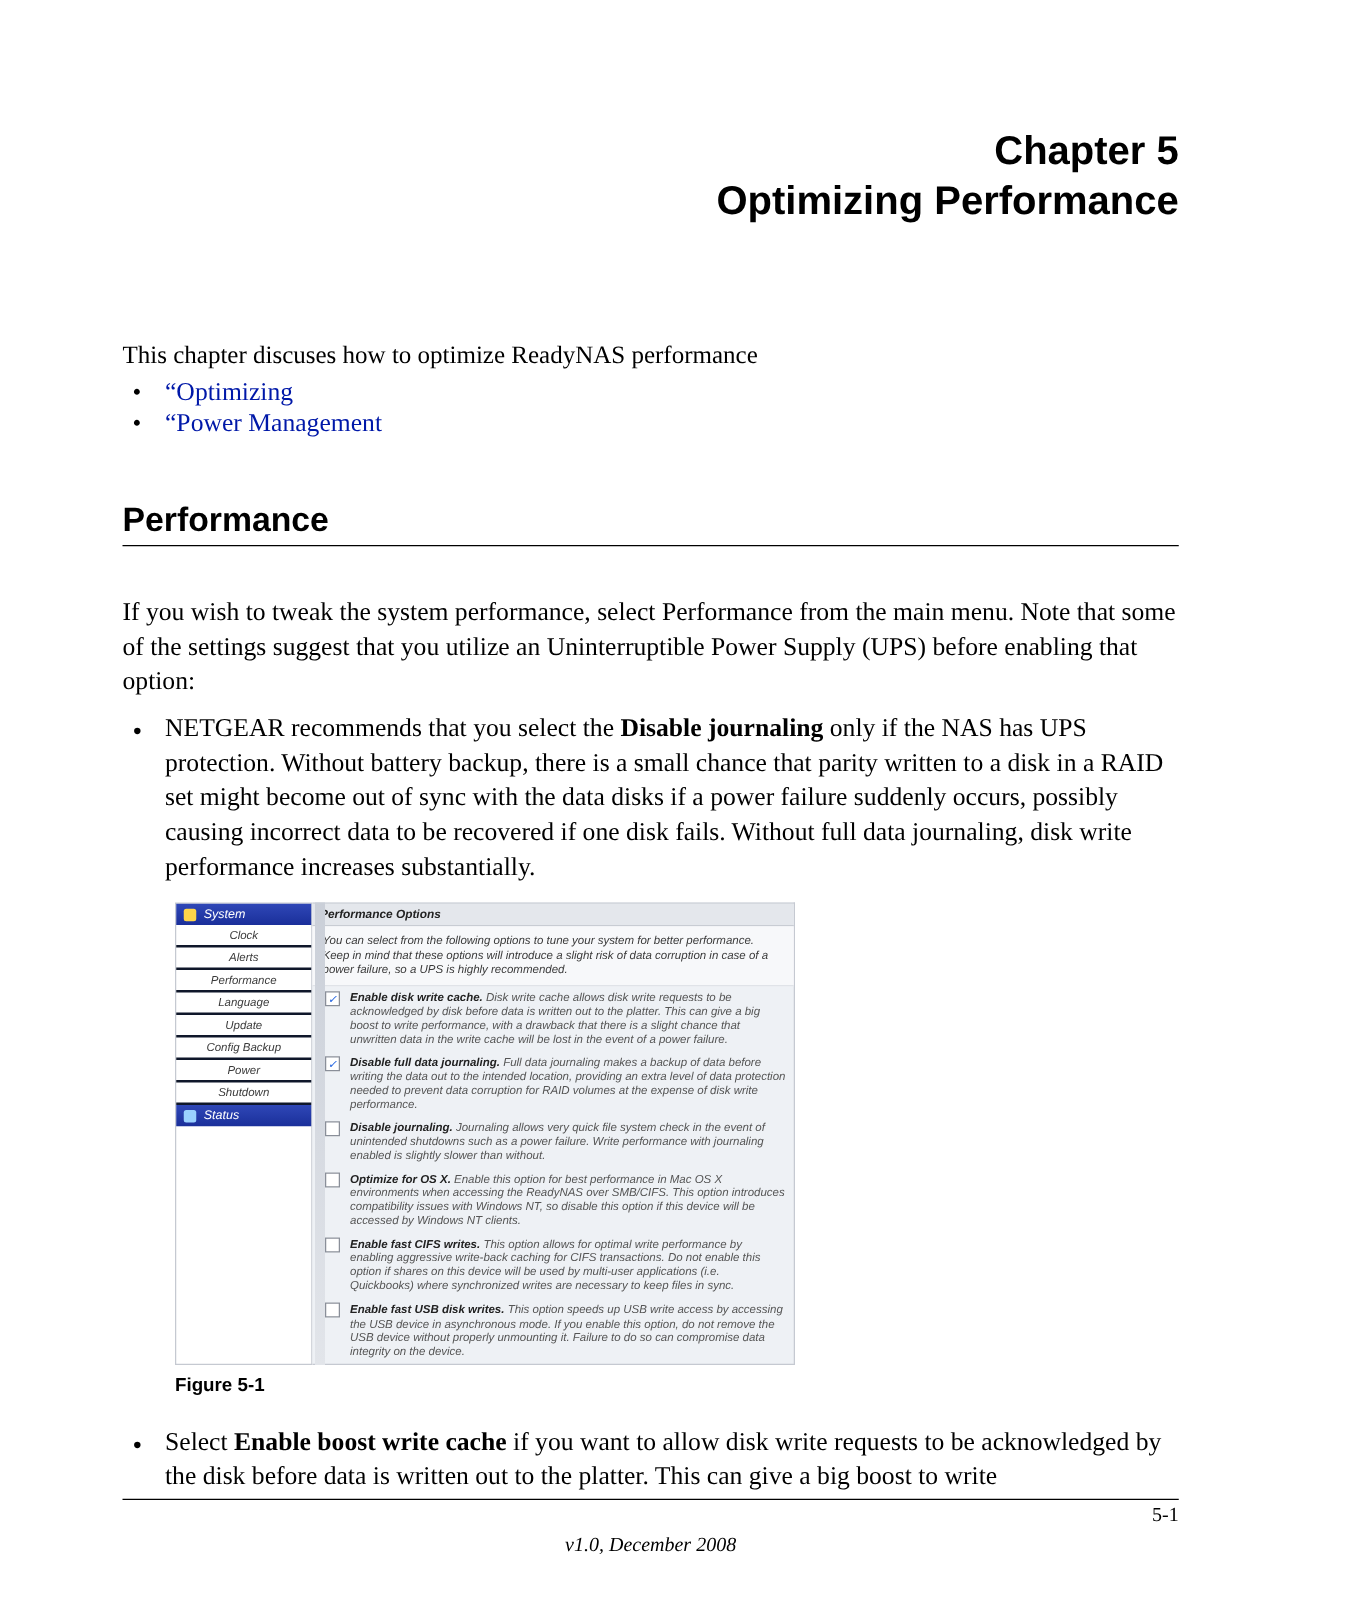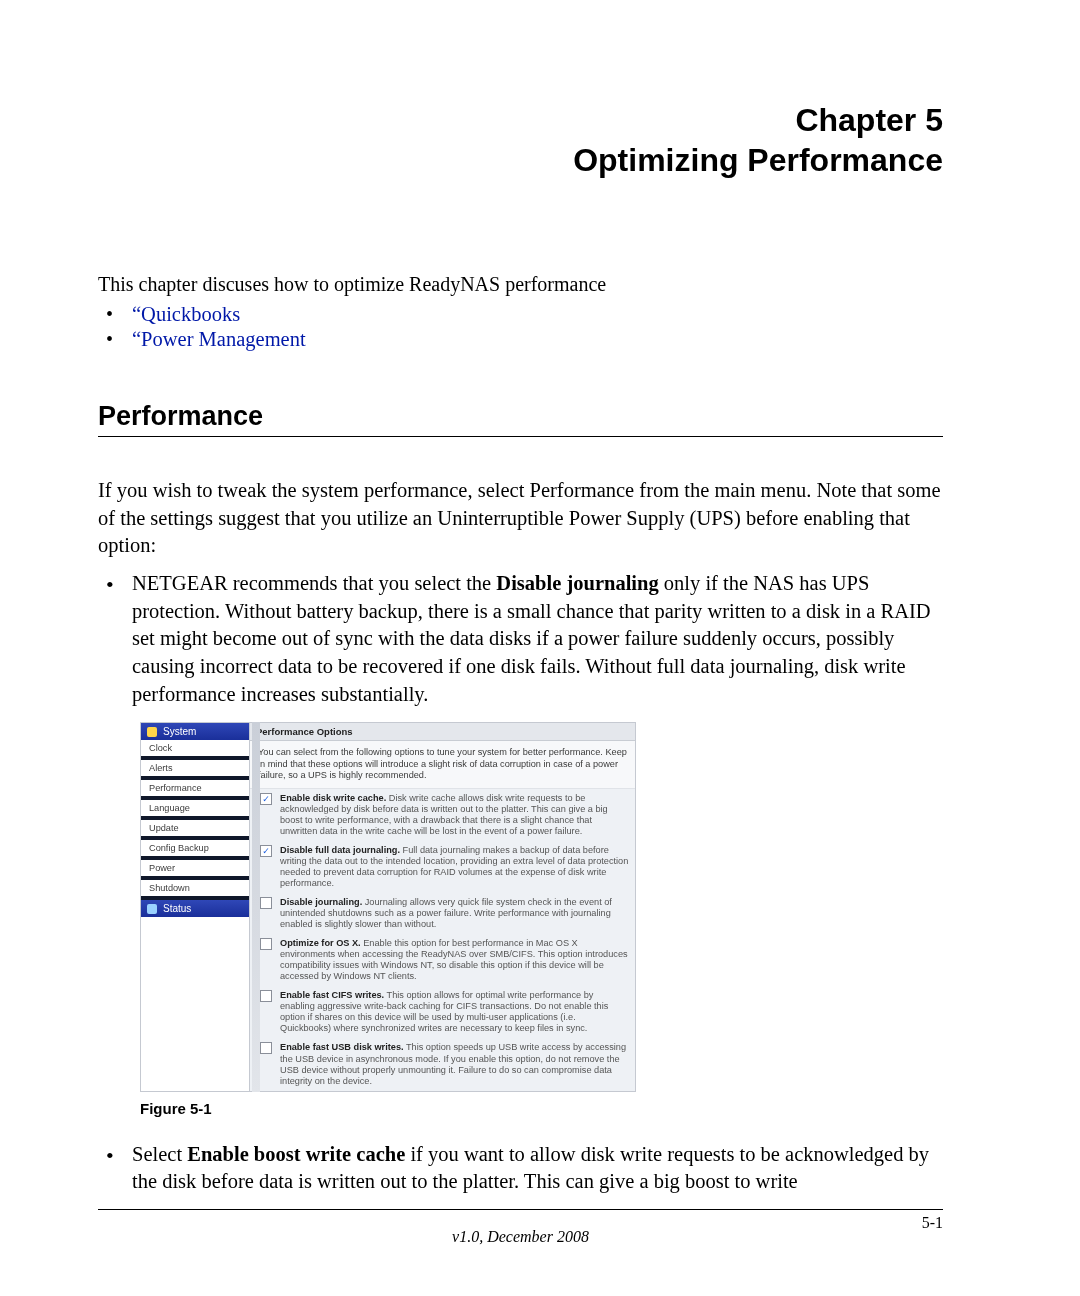--- a/index.html
+++ b/index.html
@@ -87,20 +87,21 @@
   .b { font-weight: bold; }
   
   .app {
     width: 496px;
     margin: 14px 0 8px 42px;
     display: flex;
     font-family: Tahoma, Arial, sans-serif;
     font-size: 9.2px;
     color: #222;
     position: relative;
+    font-style: italic;
   }
   .sidebar {
     width: 110px;
     box-sizing: border-box;
     border: 1px solid #c5c9d1;
     background: #fff;
   }
   .sidebar .hdr {
     background: linear-gradient(#2f47b7, #1a2f9a);
     color: #fff;
@@ -110,22 +111,23 @@
     align-items: center;
     gap: 6px;
   }
   .sidebar .hdr .ico {
     width: 10px; height: 10px; border-radius: 2px;
     background: #ffd54a;
     display: inline-block;
   }
   .sidebar .item {
     padding: 3px 8px;
-    border-bottom: 4px solid #0f172a;
+    border-bottom: 2px solid #0f172a;
     color: #3b3b3b;
+    text-align: center;
   }
   .content {
     flex: 1;
     border: 1px solid #c5c9d1;
     border-left: 0;
     background: #eef1f5;
     padding: 0;
   }
   .content .bar {
     background: #e4e7ec;
@@ -184,37 +186,37 @@
   .footer .pgnum {
     position: absolute;
     right: 0;
     top: 4px;
     font-size: 16px;
     font-style: normal;
   }
   .footer .ver {
     font-style: italic;
     display: inline-block;
-    margin-top: 10px;
+    margin-top: 20px;
   }
 </style>
 </head>
 <body>
 
 <div class="page">
 
   <div class="chapter-block">
     <div>Chapter 5</div>
     <div>Optimizing Performance</div>
   </div>
 
   <div class="intro">This chapter discuses how to optimize ReadyNAS performance</div>
 
   <ul class="toc">
-    <li><a class="link" href="#">“Quickbooks</a></li>
+    <li><a class="link" href="#">“Optimizing</a></li>
     <li><a class="link" href="#">“Power Management</a></li>
   </ul>
 
   <h2 class="section">Performance</h2>
 
   <p class="body-p">If you wish to tweak the system performance, select Performance from the main menu. Note that some of the settings suggest that you utilize an Uninterruptible Power Supply (UPS) before enabling that option:</p>
 
   <ul class="body-list">
     <li>
       <span>NETGEAR recommends that you select the </span><span class="b">Disable journaling</span><span> only if the NAS has UPS protection. Without battery backup, there is a small chance that parity written to a disk in a RAID set might become out of sync with the data disks if a power failure suddenly occurs, possibly causing incorrect data to be recovered if one disk fails. Without full data journaling, disk write performance increases substantially.</span>

